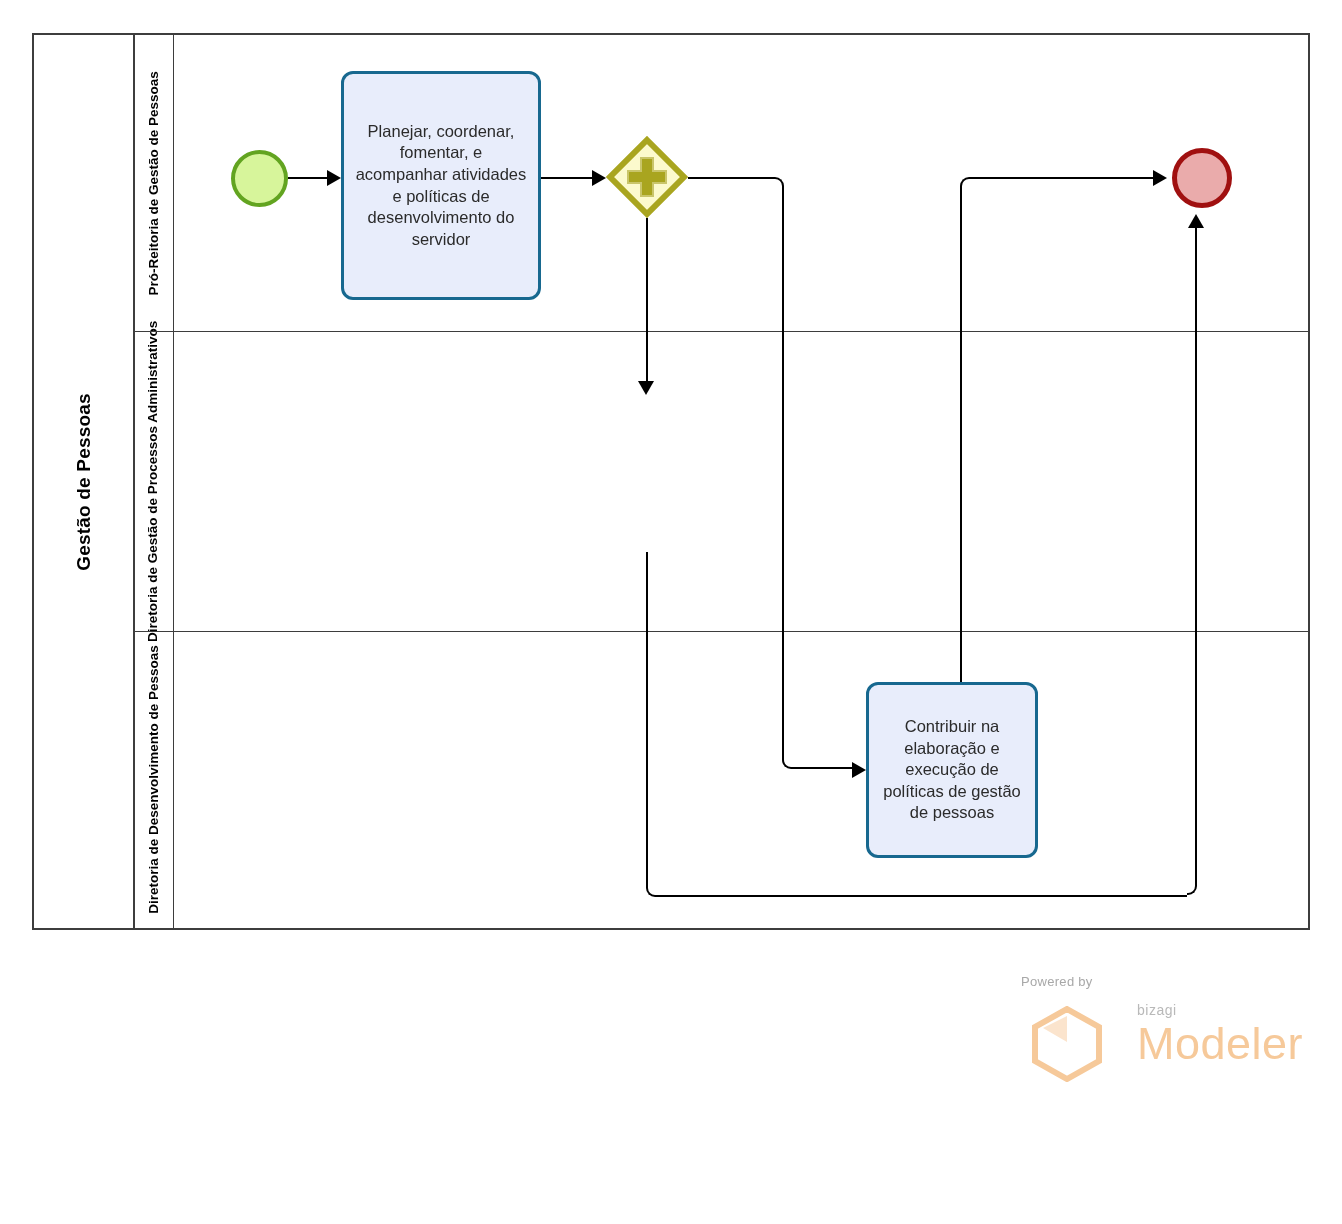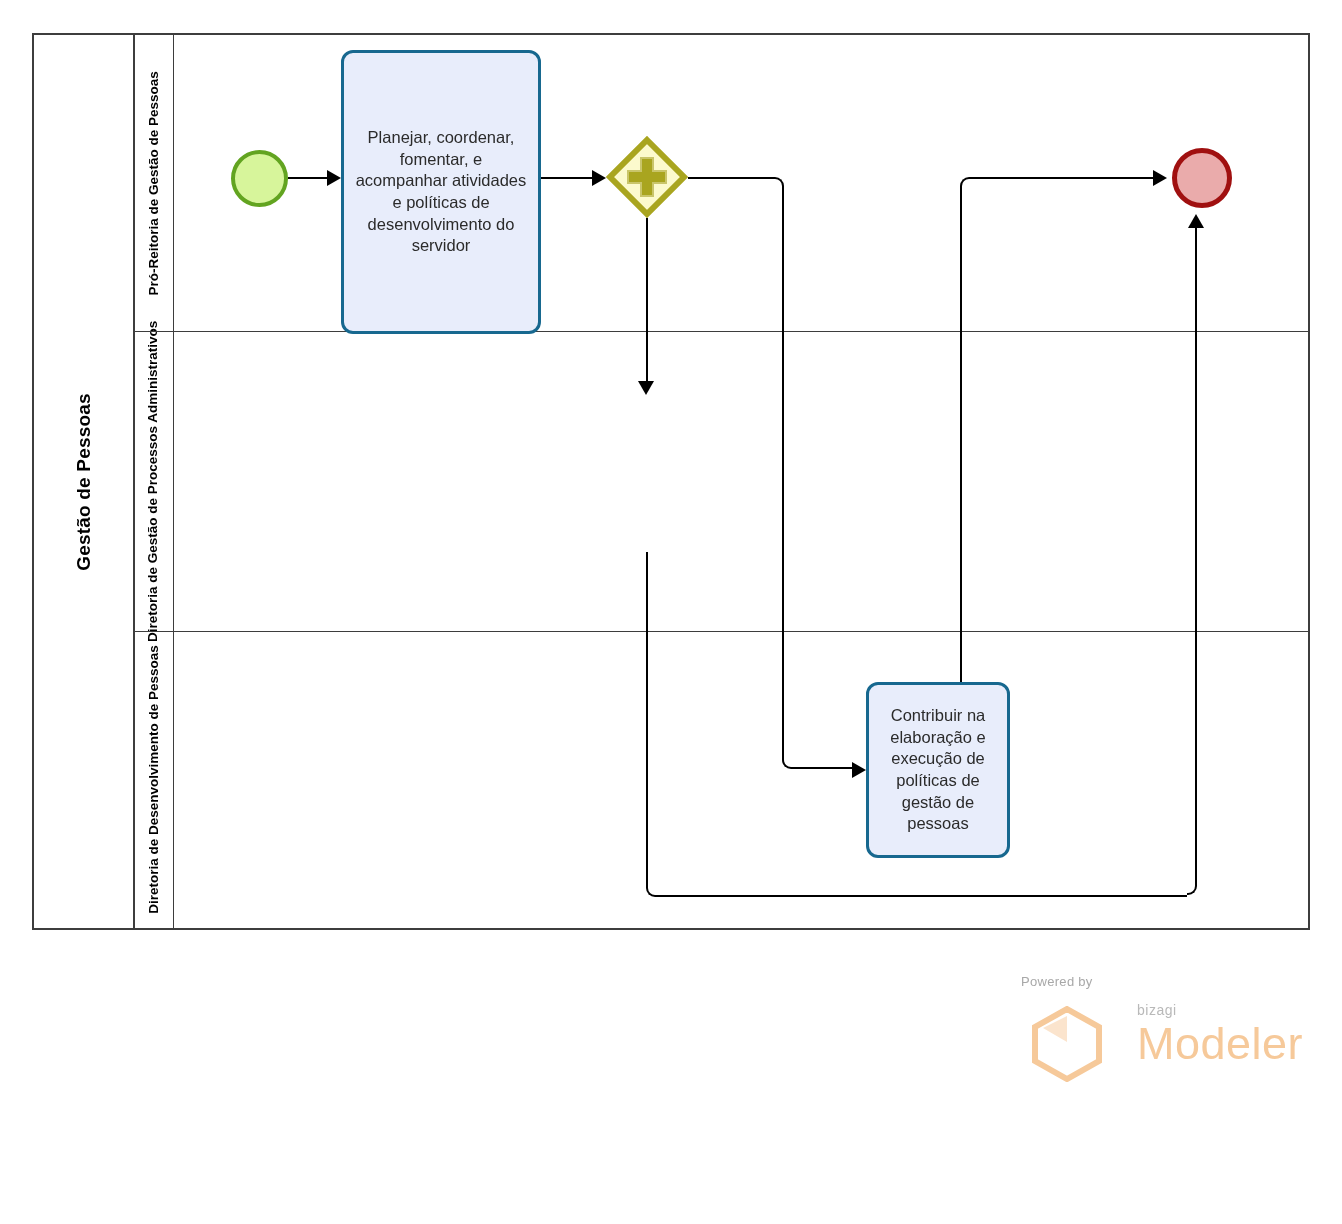--- a/index.html
+++ b/index.html
@@ -116,34 +116,34 @@
     align-items: center;
     justify-content: center;
     text-align: center;
     color: #2b2b2b;
     font-size: 16.5px;
     line-height: 1.31;
     padding: 4px 8px;
   }
   #task-planejar {
     left: 341px;
-    top: 50px;
+    top: 71px;
     width: 200px;
-    height: 284px;
+    height: 229px;
   }
   #task-gerir {
     left: 554px;
     top: 399px;
     width: 184px;
     height: 153px;
   }
   #task-contribuir {
     left: 866px;
     top: 682px;
-    width: 144px;
+    width: 172px;
     height: 176px;
   }
   #gateway {
     position: absolute;
     left: 606px;
     top: 136px;
     width: 82px;
     height: 82px;
   }
   

